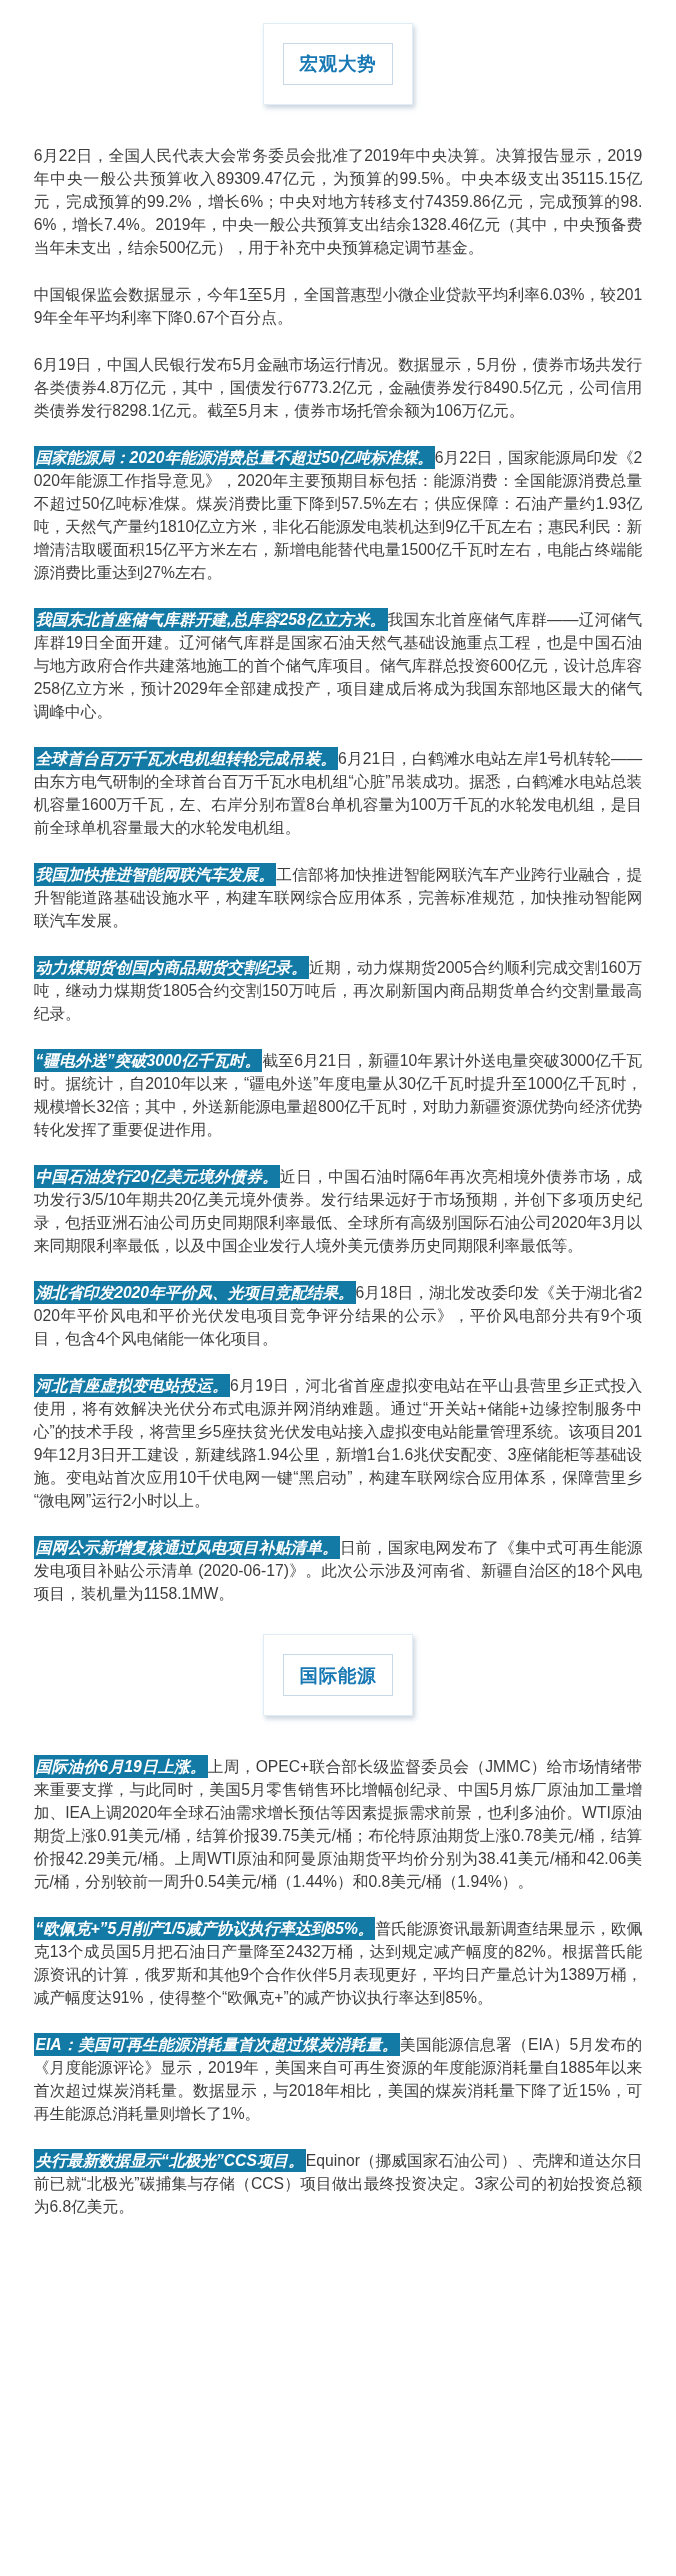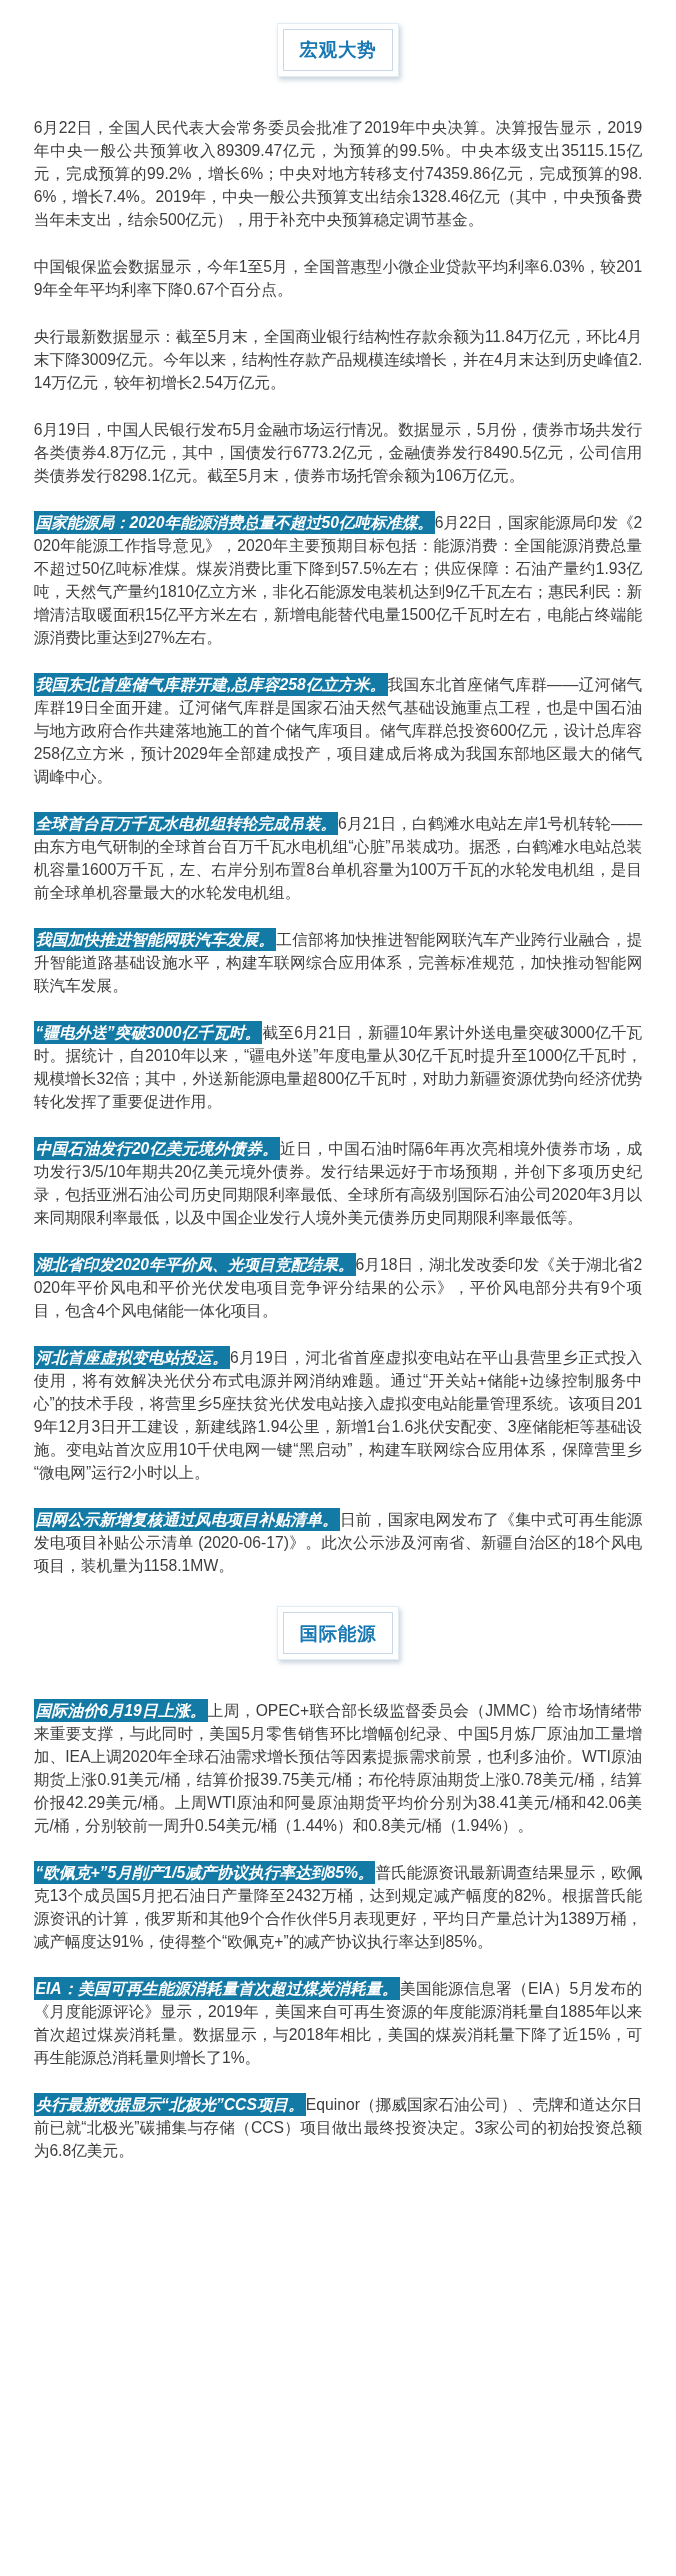--- a/index.html
+++ b/index.html
@@ -16,21 +16,21 @@
     text-align: center;
     margin: 29.5px 0 39px 0;
   }
   .section:first-child .section-head { margin-top: 0; }
 
   .section-box {
     display: inline-block;
     background: #ffffff;
     border: 0.9px solid #e2ecf5;
     box-shadow: 1.8px 2.8px 4.6px rgba(140,160,185,0.45);
-    padding: 5px;
+    padding: 19px;
   }
   .section-box-inner {
     border: 0.9px solid #c7d9e9;
     padding: 7.4px 15.7px;
     font-size: 18.4px;
     font-weight: bold;
     letter-spacing: 0.9px;
     color: var(--title-color, #1878b4);
     white-space: nowrap;
   }
@@ -54,28 +54,28 @@
   }
 </style>
 </head>
 <body>
 
 <main>
     <section class="section">
       <div class="section-head"><div class="section-box"><div class="section-box-inner">宏观大势</div></div></div>
       <p class="news"><span class="news-body">6月22日，全国人民代表大会常务委员会批准了2019年中央决算。决算报告显示，2019年中央一般公共预算收入89309.47亿元，为预算的99.5%。中央本级支出35115.15亿元，完成预算的99.2%，增长6%；中央对地方转移支付74359.86亿元，完成预算的98.6%，增长7.4%。2019年，中央一般公共预算支出结余1328.46亿元（其中，中央预备费当年未支出，结余500亿元），用于补充中央预算稳定调节基金。</span></p>
       <p class="news"><span class="news-body">中国银保监会数据显示，今年1至5月，全国普惠型小微企业贷款平均利率6.03%，较2019年全年平均利率下降0.67个百分点。</span></p>
-      <p class="news"><span class="news-body">央行最新数据显示：截至5月末，全国商业银行结构性存款余额为11.84万亿元，环比4月末下降3009亿元。今年以来，结构性存款产品规模连续增长，并在4月末达到历史峰值2.14万亿元，较年初增长2.54万亿元。</span></p>
       <p class="news"><span class="news-body">6月19日，中国人民银行发布5月金融市场运行情况。数据显示，5月份，债券市场共发行各类债券4.8万亿元，其中，国债发行6773.2亿元，金融债券发行8490.5亿元，公司信用类债券发行8298.1亿元。截至5月末，债券市场托管余额为106万亿元。</span></p>
     </section>
     <section class="section">
       <p class="news"><span class="hl">国家能源局：2020年能源消费总量不超过50亿吨标准煤。</span><span class="news-body">6月22日，国家能源局印发《2020年能源工作指导意见》，2020年主要预期目标包括：能源消费：全国能源消费总量不超过50亿吨标准煤。煤炭消费比重下降到57.5%左右；供应保障：石油产量约1.93亿吨，天然气产量约1810亿立方米，非化石能源发电装机达到9亿千瓦左右；惠民利民：新增清洁取暖面积15亿平方米左右，新增电能替代电量1500亿千瓦时左右，电能占终端能源消费比重达到27%左右。</span></p>
       <p class="news"><span class="hl">我国东北首座储气库群开建,总库容258亿立方米。</span><span class="news-body">我国东北首座储气库群——辽河储气库群19日全面开建。辽河储气库群是国家石油天然气基础设施重点工程，也是中国石油与地方政府合作共建落地施工的首个储气库项目。储气库群总投资600亿元，设计总库容258亿立方米，预计2029年全部建成投产，项目建成后将成为我国东部地区最大的储气调峰中心。</span></p>
       <p class="news"><span class="hl">全球首台百万千瓦水电机组转轮完成吊装。</span><span class="news-body">6月21日，白鹤滩水电站左岸1号机转轮——由东方电气研制的全球首台百万千瓦水电机组“心脏”吊装成功。据悉，白鹤滩水电站总装机容量1600万千瓦，左、右岸分别布置8台单机容量为100万千瓦的水轮发电机组，是目前全球单机容量最大的水轮发电机组。</span></p>
       <p class="news"><span class="hl">我国加快推进智能网联汽车发展。</span><span class="news-body">工信部将加快推进智能网联汽车产业跨行业融合，提升智能道路基础设施水平，构建车联网综合应用体系，完善标准规范，加快推动智能网联汽车发展。</span></p>
+      <p class="news"><span class="hl">动力煤期货创国内商品期货交割纪录。</span><span class="news-body">近期，动力煤期货2005合约顺利完成交割160万吨，继动力煤期货1805合约交割150万吨后，再次刷新国内商品期货单合约交割量最高纪录。</span></p>
       <p class="news"><span class="hl">“疆电外送”突破3000亿千瓦时。</span><span class="news-body">截至6月21日，新疆10年累计外送电量突破3000亿千瓦时。据统计，自2010年以来，“疆电外送”年度电量从30亿千瓦时提升至1000亿千瓦时，规模增长32倍；其中，外送新能源电量超800亿千瓦时，对助力新疆资源优势向经济优势转化发挥了重要促进作用。</span></p>
       <p class="news"><span class="hl">中国石油发行20亿美元境外债券。</span><span class="news-body">近日，中国石油时隔6年再次亮相境外债券市场，成功发行3/5/10年期共20亿美元境外债券。发行结果远好于市场预期，并创下多项历史纪录，包括亚洲石油公司历史同期限利率最低、全球所有高级别国际石油公司2020年3月以来同期限利率最低，以及中国企业发行人境外美元债券历史同期限利率最低等。</span></p>
       <p class="news"><span class="hl">湖北省印发2020年平价风、光项目竞配结果。</span><span class="news-body">6月18日，湖北发改委印发《关于湖北省2020年平价风电和平价光伏发电项目竞争评分结果的公示》，平价风电部分共有9个项目，包含4个风电储能一体化项目。</span></p>
       <p class="news"><span class="hl">河北首座虚拟变电站投运。</span><span class="news-body">6月19日，河北省首座虚拟变电站在平山县营里乡正式投入使用，将有效解决光伏分布式电源并网消纳难题。通过“开关站+储能+边缘控制服务中心”的技术手段，将营里乡5座扶贫光伏发电站接入虚拟变电站能量管理系统。该项目2019年12月3日开工建设，新建线路1.94公里，新增1台1.6兆伏安配变、3座储能柜等基础设施。变电站首次应用10千伏电网一键“黑启动”，构建车联网综合应用体系，保障营里乡“微电网”运行2小时以上。</span></p>
       <p class="news"><span class="hl">国网公示新增复核通过风电项目补贴清单。</span><span class="news-body">日前，国家电网发布了《集中式可再生能源发电项目补贴公示清单 (2020-06-17)》。此次公示涉及河南省、新疆自治区的18个风电项目，装机量为1158.1MW。</span></p>
     </section>
     <section class="section">
       <div class="section-head"><div class="section-box"><div class="section-box-inner">国际能源</div></div></div>
       <p class="news"><span class="hl">国际油价6月19日上涨。</span><span class="news-body">上周，OPEC+联合部长级监督委员会（JMMC）给市场情绪带来重要支撑，与此同时，美国5月零售销售环比增幅创纪录、中国5月炼厂原油加工量增加、IEA上调2020年全球石油需求增长预估等因素提振需求前景，也利多油价。WTI原油期货上涨0.91美元/桶，结算价报39.75美元/桶；布伦特原油期货上涨0.78美元/桶，结算价报42.29美元/桶。上周WTI原油和阿曼原油期货平均价分别为38.41美元/桶和42.06美元/桶，分别较前一周升0.54美元/桶（1.44%）和0.8美元/桶（1.94%）。</span></p>
       <p class="news"><span class="hl">“欧佩克+”5月削产1/5减产协议执行率达到85%。</span><span class="news-body">普氏能源资讯最新调查结果显示，欧佩克13个成员国5月把石油日产量降至2432万桶，达到规定减产幅度的82%。根据普氏能源资讯的计算，俄罗斯和其他9个合作伙伴5月表现更好，平均日产量总计为1389万桶，减产幅度达91%，使得整个“欧佩克+”的减产协议执行率达到85%。</span></p>

